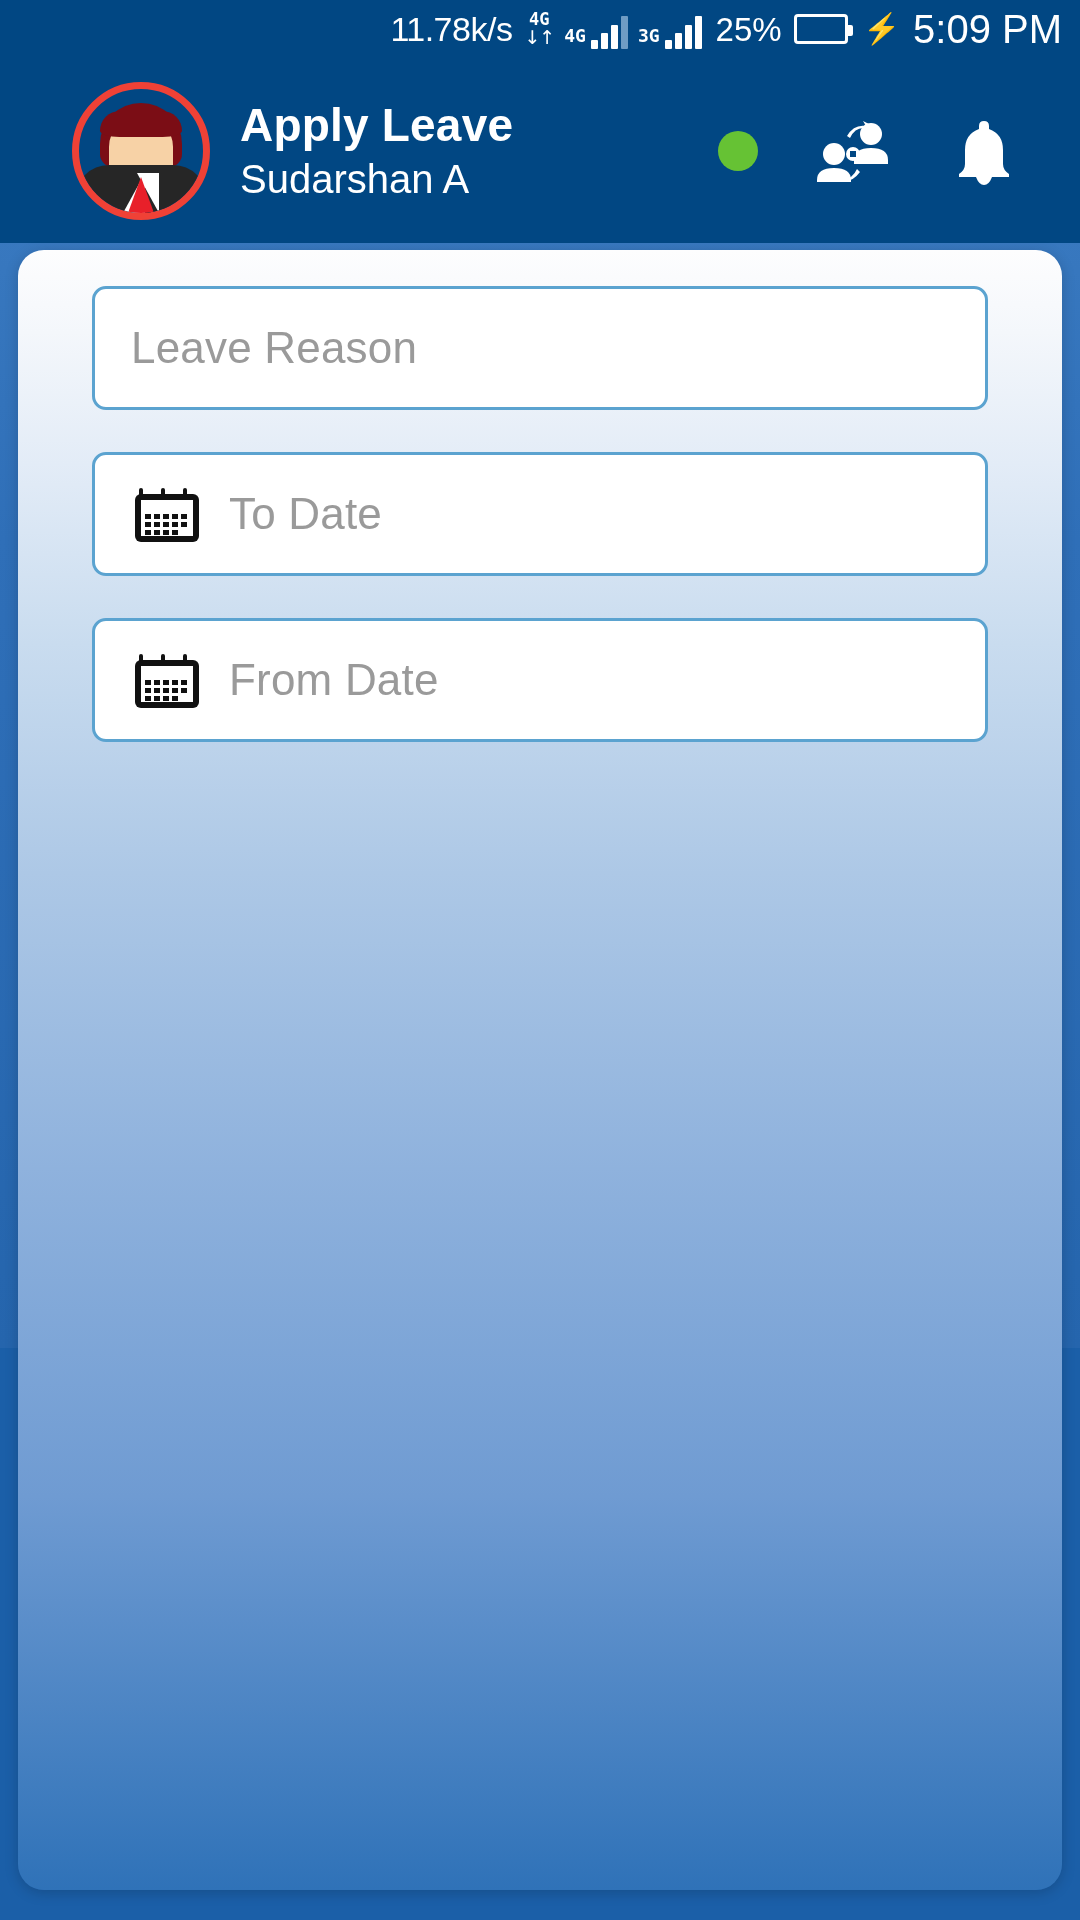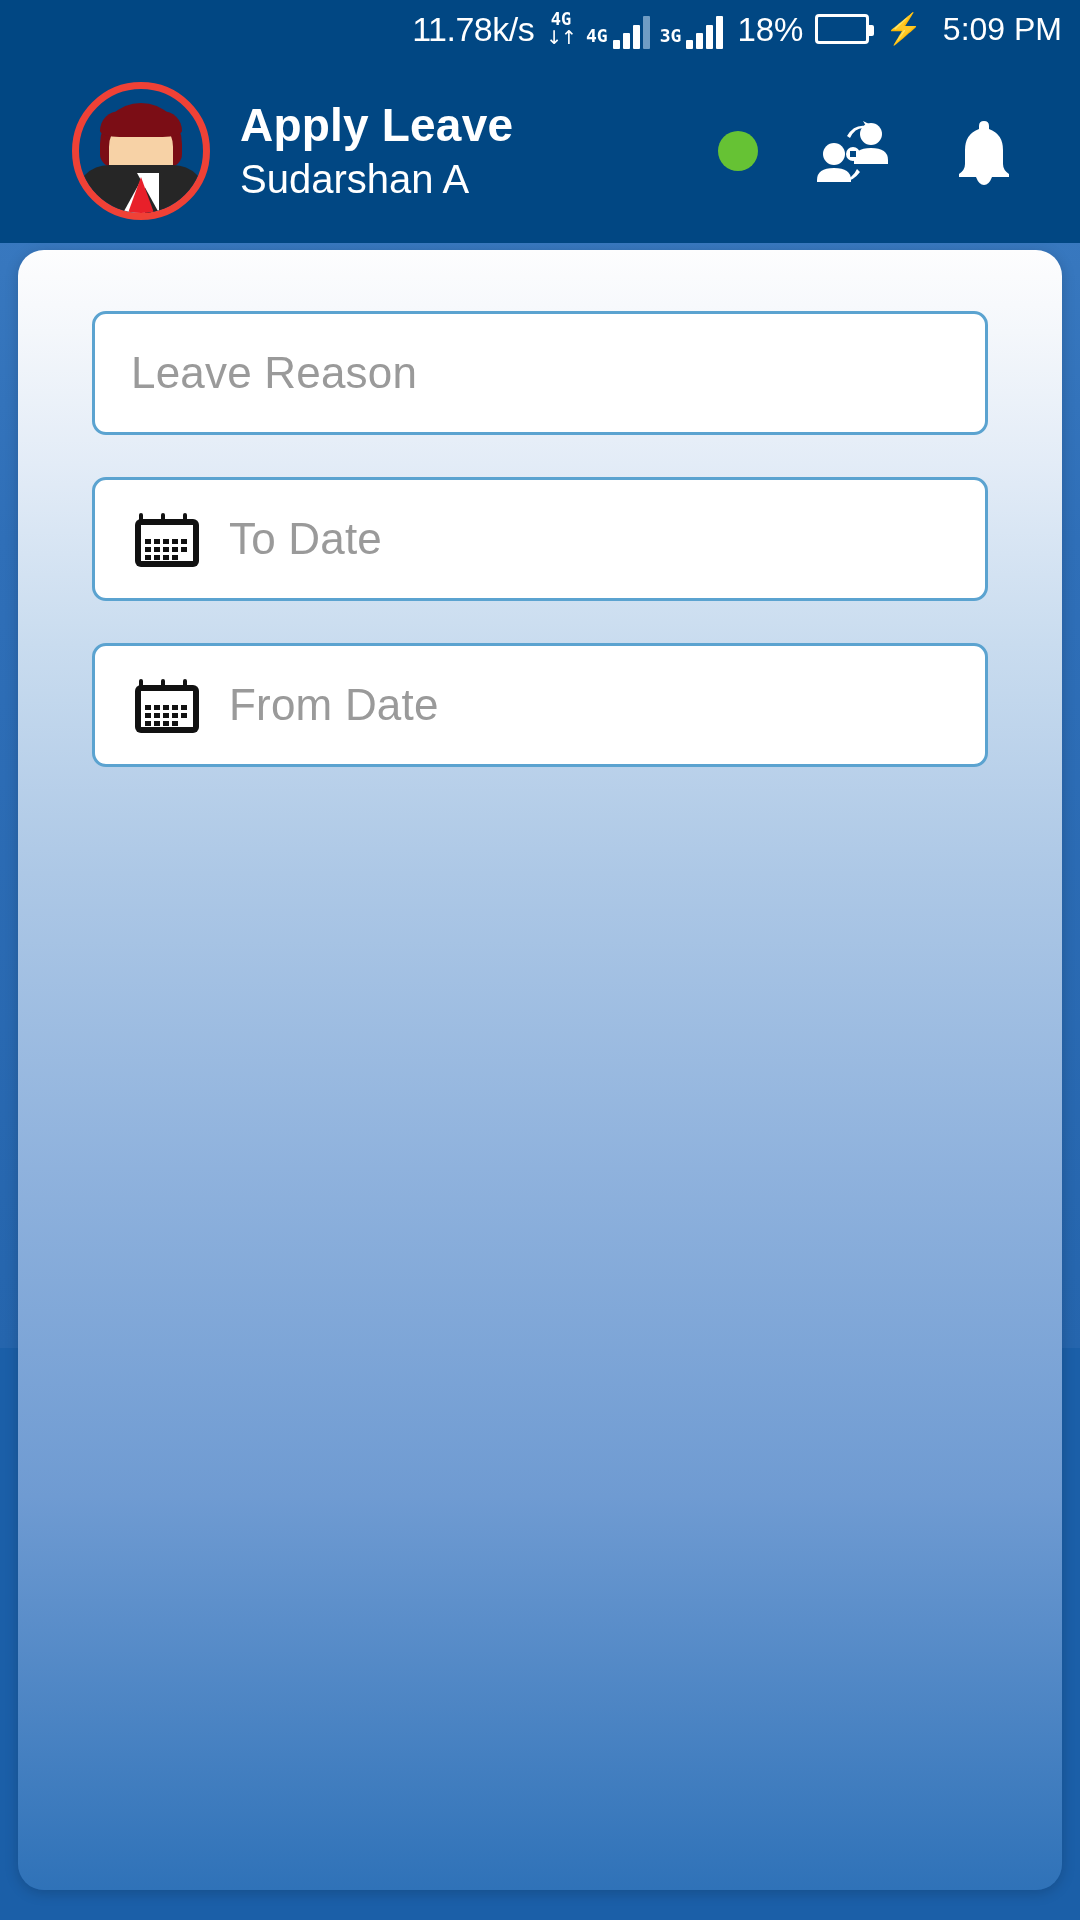--- a/index.html
+++ b/index.html
@@ -33,24 +33,24 @@
     gap: 10px;
     color: #ffffff;
   }
   .sb-netspeed {
     font-size: 34px;
     letter-spacing: -0.5px;
     font-weight: 400;
     line-height: 1;
   }
   .sb-time {
-    font-size: 32px;
+    font-size: 40px;
     font-weight: 400;
     line-height: 1;
-    margin-left: 10px;
+    margin-left: 2px;
   }
   .sb-battery-pct {
     font-size: 33px;
     line-height: 1;
     margin-left: 4px;
   }
 
   
   .sb-datatrans {
     display: flex;
@@ -283,21 +283,21 @@
     background: linear-gradient(180deg,
         #fdfdfe 0%,
         #f4f7fb 5%,
         #e3ecf7 13%,
         #c9dcef 24%,
         #adc8e6 38%,
         #8fb2dd 56%,
         #6f9bd2 76%,
         #2f72b8 100%);
     box-shadow: 0 3px 14px rgba(0,0,0,0.18);
-    padding: 61px 74px 0 74px;
+    padding: 36px 74px 0 74px;
   }
 
   .field {
     width: 100%;
     background: #ffffff;
     border: 3px solid #5ba3d0;
     border-radius: 14px;
     display: flex;
     align-items: center;
     padding: 0 36px;
@@ -363,21 +363,21 @@
     <span class="sb-sim">
       <span class="simlabel">3G</span>
       <span class="bars">
         <i class="b1"></i>
           <i class="b2"></i>
           <i class="b3"></i>
           <i class="b4"></i>
       </span>
     </span>
 
-    <span class="sb-battery-pct">18%</span>
+    <span class="sb-battery-pct">25%</span>
 
     <span class="sb-battery">
       <span class="fill"></span>
     </span>
 
     <span class="sb-bolt">⚡</span>
 
     <span class="sb-time">5:09 PM</span>
   </div>
 

